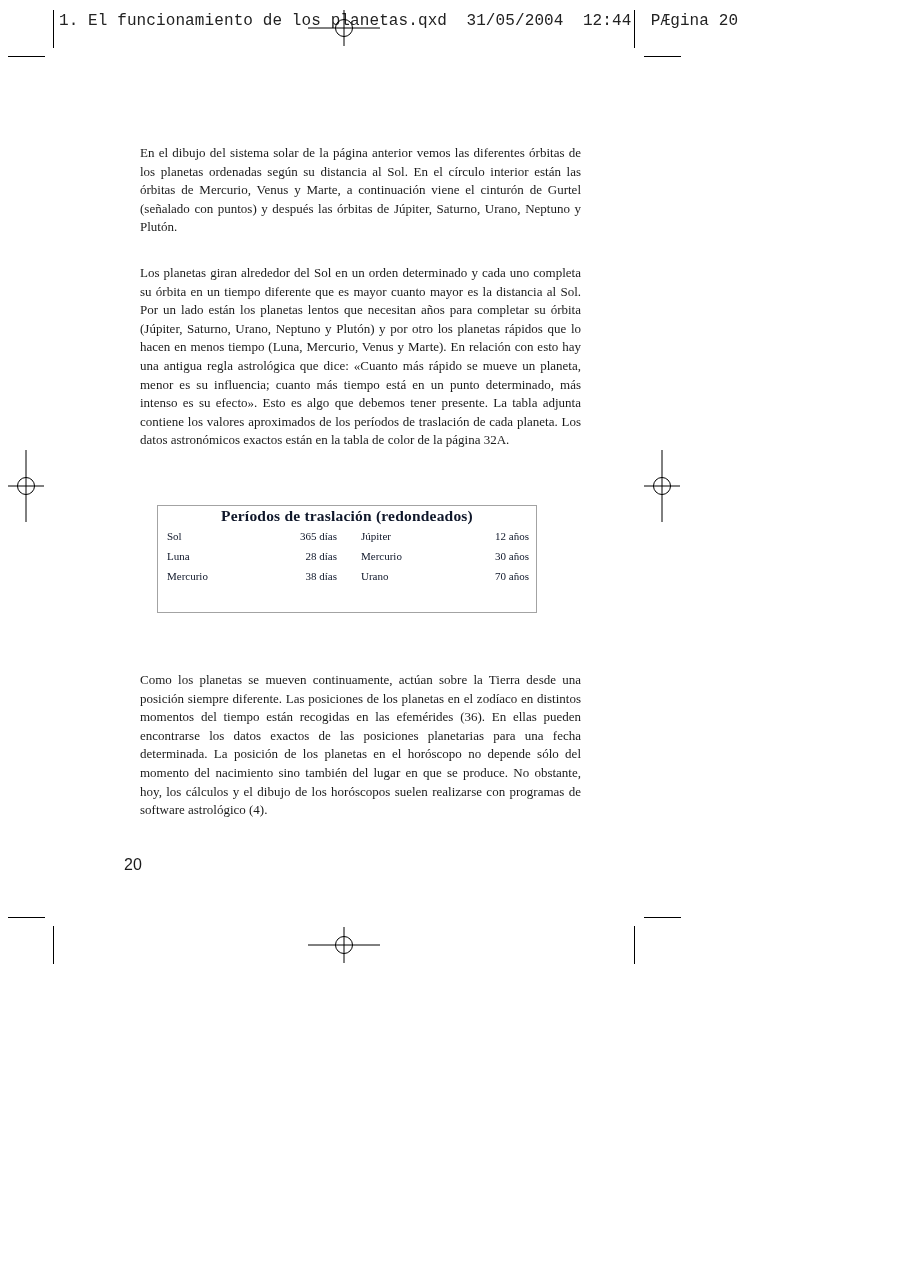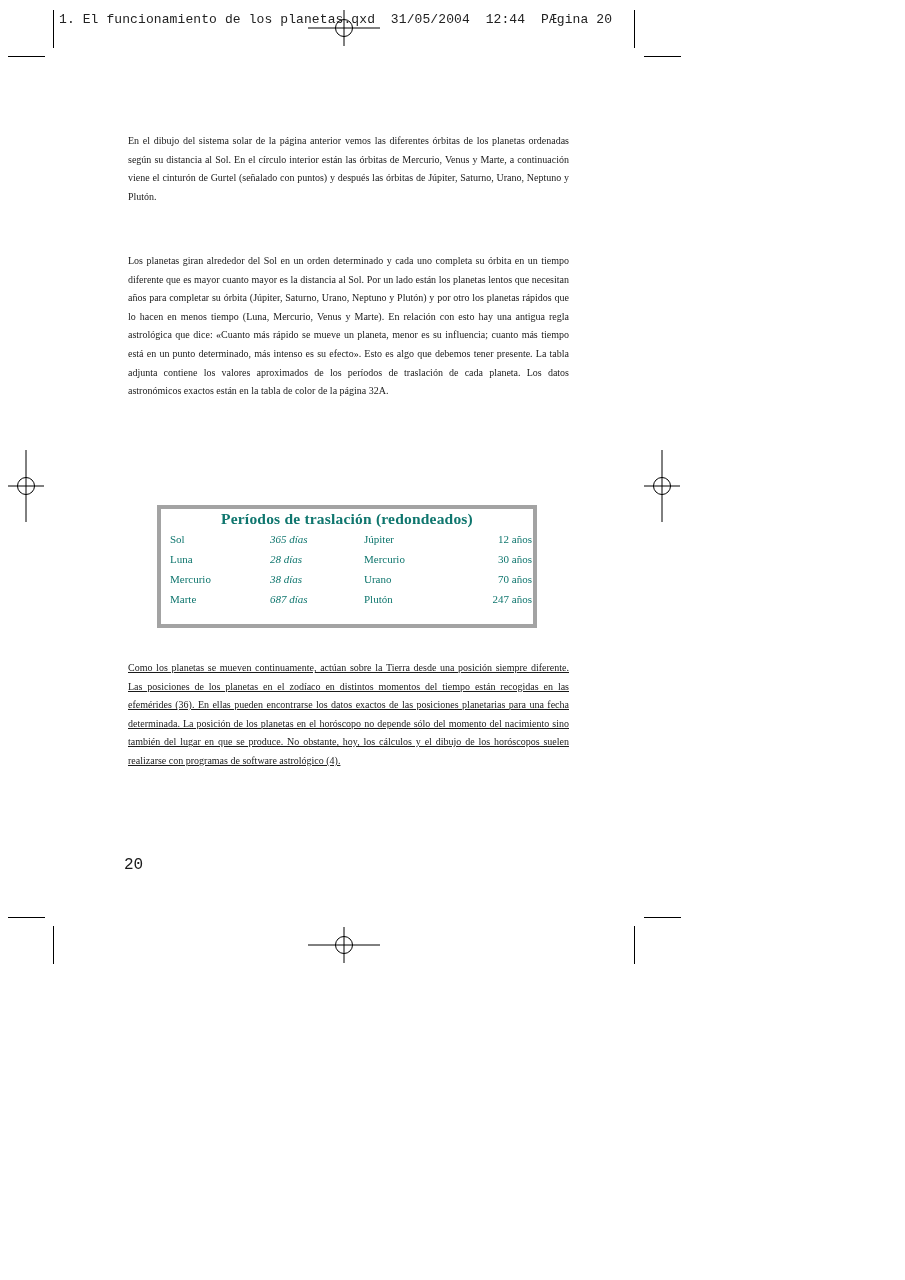--- a/index.html
+++ b/index.html
@@ -1,52 +1,52 @@
 <!DOCTYPE html>
 <html><head>
 <meta charset="utf-8">
 <style>
   html, body { margin: 0; padding: 0; background: #ffffff; }
   body { width: 905px; height: 1280px; position: relative; overflow: hidden; }
   .slug {
     position: absolute; left: 59px; top: 12px;
     font-family: "Liberation Mono", "DejaVu Sans Mono", monospace;
-    font-size: 13px; color: #222; white-space: pre; letter-spacing: 0.1px;
+    font-size: 16px; color: #222; white-space: pre; letter-spacing: 0.1px;
   }
   .line { position: absolute; background: #000; }
   .reg { position: absolute; width: 36px; height: 36px; }
   .reg svg { width: 100%; height: 100%; display: block; overflow: visible; }
   .page-text {
     position: absolute; left: 124px; width: 441px;
     font-family: "Liberation Serif", "DejaVu Serif", serif;
-    font-size: 10px; line-height: 18.6px; color: #1a1a1a;
-    text-align: justify; margin: 4px;
+    font-size: 13px; line-height: 18.6px; color: #1a1a1a;
+    text-align: justify; margin: 16px;
   }
   .page-text p { margin: 0; }
   .p1 { top: 128px; }
   .p2 { top: 248px; }
-  .p3 { top: 655px; text-decoration: underline; }
+  .p3 { top: 655px; }
   .folio {
     position: absolute; left: 124px; top: 856px;
-    font-family: Liberation Mono, monospace;
+    font-family: Liberation Sans, sans-serif;
     font-size: 16px; color: #1a1a1a;
   }
   .table-box {
-    position: absolute; left: 157px; top: 505px; width: 380px; height: 123px;
-    border: 4px solid #a3a3a3; box-sizing: border-box;
-    font-family: "Liberation Serif", "DejaVu Serif", serif; color: #0f766e;
+    position: absolute; left: 157px; top: 505px; width: 380px; height: 108px;
+    border: 1px solid #a3a3a3; box-sizing: border-box;
+    font-family: "Liberation Serif", "DejaVu Serif", serif; color: #0f172a;
   }
   .table-title {
     text-align: center; font-weight: bold; font-size: 15.5px;
     margin-top: 0px; line-height: 19px; letter-spacing: 0.2px;
   }
   .table-grid { position: absolute; left: 9px; top: 20px; width: 362px; }
   .trow { position: relative; height: 20px; font-size: 11px; line-height: 20px; }
   .c1 { position: absolute; left: 0; }
-  .c2 { position: absolute; left: 100px; width: 60px; text-align: left; font-style: italic; }
+  .c2 { position: absolute; left: 110px; width: 60px; text-align: right; }
   .c3 { position: absolute; left: 194px; }
   .c4 { position: absolute; left: 292px; width: 70px; text-align: right; }
 </style>
 </head>
 <body>
 
 <div class="slug">1. El funcionamiento de los planetas.qxd  31/05/2004  12:44  PÆgina 20</div>
 
 <div class="line" style="left:53px;top:10px;width:1px;height:38px;"></div>
 <div class="line" style="left:8px;top:56px;width:37px;height:1px;"></div>
@@ -108,26 +108,20 @@
       <span class="c2">28 días</span>
       <span class="c3">Mercurio</span>
       <span class="c4">30 años</span>
     </div>
     <div class="trow">
       <span class="c1">Mercurio</span>
       <span class="c2">38 días</span>
       <span class="c3">Urano</span>
       <span class="c4">70 años</span>
     </div>
-    <div class="trow">
-      <span class="c1">Marte</span>
-      <span class="c2">687 días</span>
-      <span class="c3">Plutón</span>
-      <span class="c4">247 años</span>
-    </div>
   </div>
 </div>
 
 <div class="page-text p3">
   <p>Como los planetas se mueven continuamente, actúan sobre la Tierra desde una posición siempre diferente. Las posiciones de los planetas en el zodíaco en distintos momentos del tiempo están recogidas en las efemérides (36). En ellas pueden encontrarse los datos exactos de las posiciones planetarias para una fecha determinada. La posición de los planetas en el horóscopo no depende sólo del momento del nacimiento sino también del lugar en que se produce. No obstante, hoy, los cálculos y el dibujo de los horóscopos suelen realizarse con programas de software astrológico (4).</p>
 </div>
 
 <div class="folio">20</div>
 
 </body></html>

